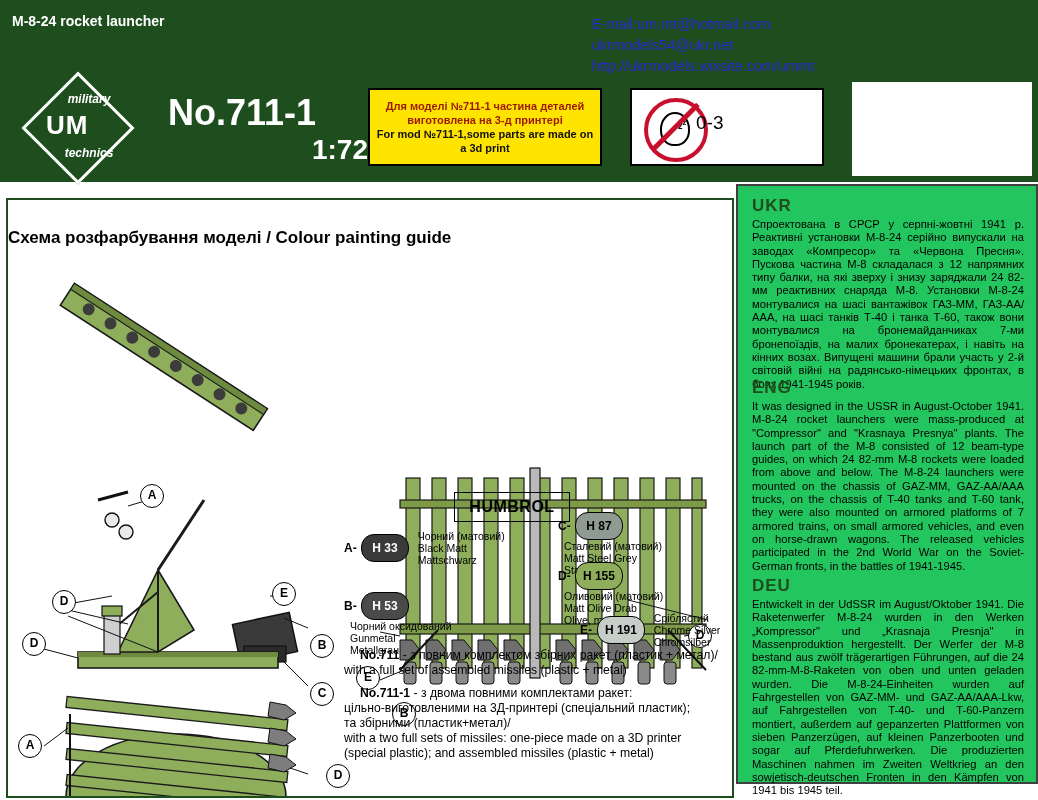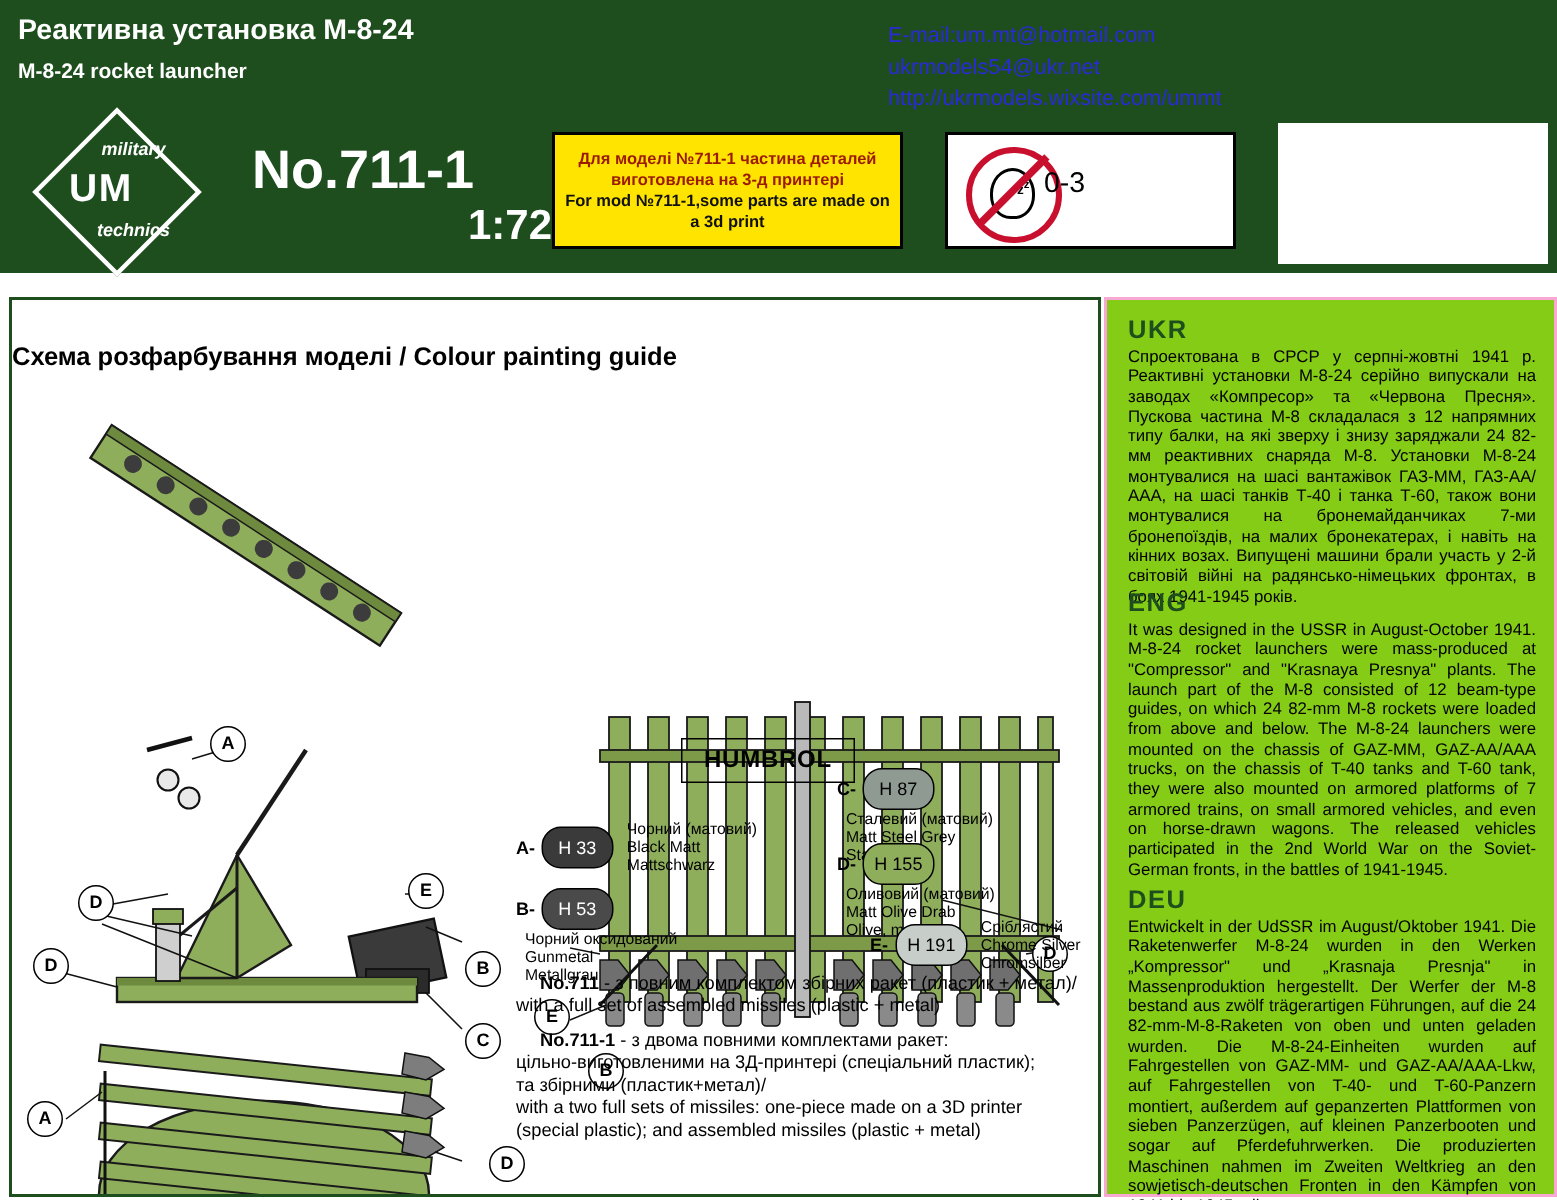--- a/index.html
+++ b/index.html
@@ -95,22 +95,22 @@
   .agetxt{
     position:absolute;left:64px;top:22px;font-size:19px;font-weight:normal;
   }
 
   
   .leftpanel{
     position:absolute;left:6px;top:198px;width:724px;height:596px;
     border:2px solid #1e4d1e;background:#fff;
   }
   .rightpanel{
-    position:absolute;left:736px;top:198px;width:298px;height:596px;
-    border:2px solid #f9a8d4;background:#84cc16;
+    position:absolute;left:736px;top:184px;width:298px;height:596px;
+    border:2px solid #404040;background:#22c55e;
   }
 
   .guide-title{
     position:absolute;left:0;top:28px;width:724px;
     font-weight:bold;font-size:17px;
   }
 
   
   .rp{position:absolute;left:14px;width:272px;}
   .rp h3{margin:0 0 2px 0;font-size:17px;font-weight:bold;color:#1e4d1e;letter-spacing:1px;}
@@ -127,21 +127,21 @@
     position:absolute;left:446px;top:292px;width:114px;height:28px;
     border:1px solid #000;display:flex;align-items:center;justify-content:center;
     font-weight:bold;font-size:16px;letter-spacing:.5px;
   }
   .paint{
     position:absolute;font-size:10.5px;line-height:12px;
   }
   .chip{
     display:inline-block;width:46px;height:26px;border-radius:13px;
     border:1px solid #000;text-align:center;line-height:26px;
-    font-weight:normal;font-size:12px;vertical-align:middle;
+    font-weight:bold;font-size:12px;vertical-align:middle;
   }
   .lbl{display:inline-block;width:14px;font-weight:bold;font-size:12px;vertical-align:middle;}
   .ptxt{display:inline-block;vertical-align:middle;margin-left:6px;}
 
   .notes{
     position:absolute;left:336px;top:448px;width:382px;font-size:12.2px;line-height:15px;
   }
   .notes b{font-weight:bold;padding-left:16px;}
   .notes .blk{margin-bottom:8px;}
 
@@ -151,21 +151,20 @@
     font-size:12px;font-weight:bold;text-align:center;line-height:21px;
   }
 </style>
 </head>
 <body>
 
 <div class="sheet">
 
   <div class="header">
     <div class="hdr-title">
-      <div>Реактивна установка М-8-24</div>
       <div class="l2">M-8-24 rocket launcher</div>
     </div>
 
     <div class="email">
       <div>E-mail:um.mt@hotmail.com</div>
       <div>ukrmodels54@ukr.net</div>
       <div>http://ukrmodels.wixsite.com/ummt</div>
     </div>
 
     <div class="hdr-whitebox"></div>
@@ -354,21 +353,21 @@
     <div class="circle-lbl" style="left:302px;top:434px;">B</div>
     <div class="circle-lbl" style="left:302px;top:482px;">C</div>
     <div class="circle-lbl" style="left:10px;top:534px;">A</div>
     <div class="circle-lbl" style="left:318px;top:564px;">D</div>
     <div class="circle-lbl" style="left:384px;top:502px;">B</div>
     <div class="circle-lbl" style="left:348px;top:466px;">E</div>
     <div class="circle-lbl" style="left:680px;top:424px;">D</div>
 
     <div class="humbrol-box">HUMBROL</div>
 
-    <div class="paint" style="left:336px;top:347px;width:170px;">
+    <div class="paint" style="left:336px;top:330px;width:170px;">
       <span class="lbl">A-</span>
       <span class="chip" style="background:#3a3a3a;color:#fff;">H 33</span>
       <span class="ptxt">
         <span>Чорний (матовий)</span><br>
         <span>Black Matt</span><br>
         <span>Mattschwarz</span>
       </span>
     </div>
 
     <div class="paint" style="left:336px;top:392px;width:170px;">

